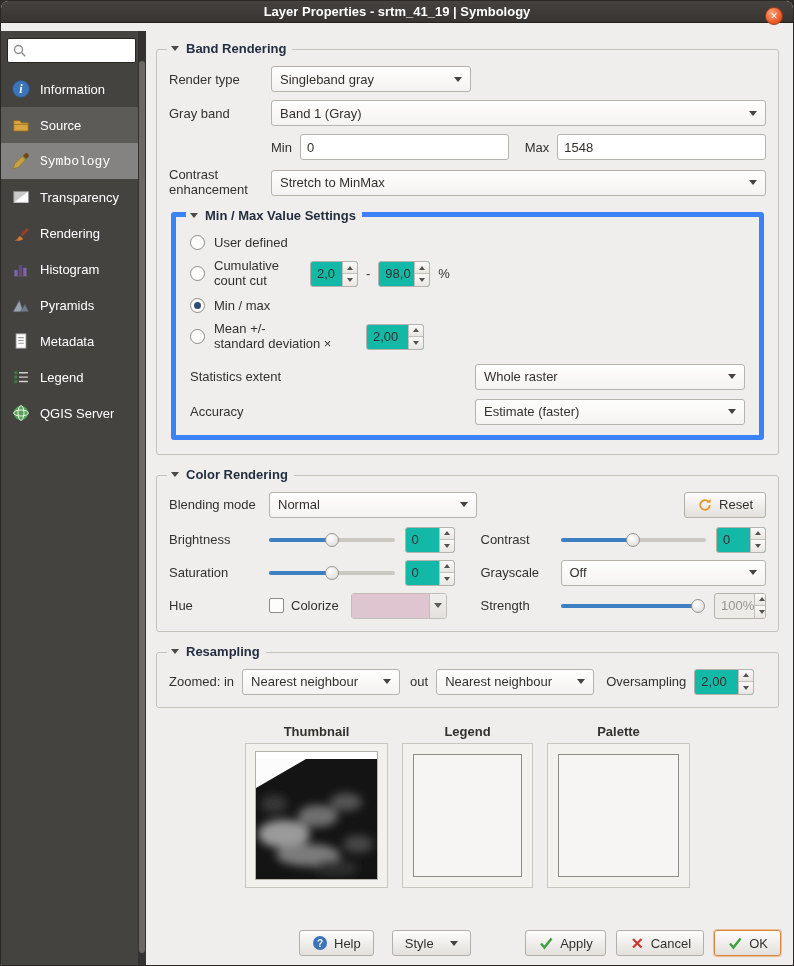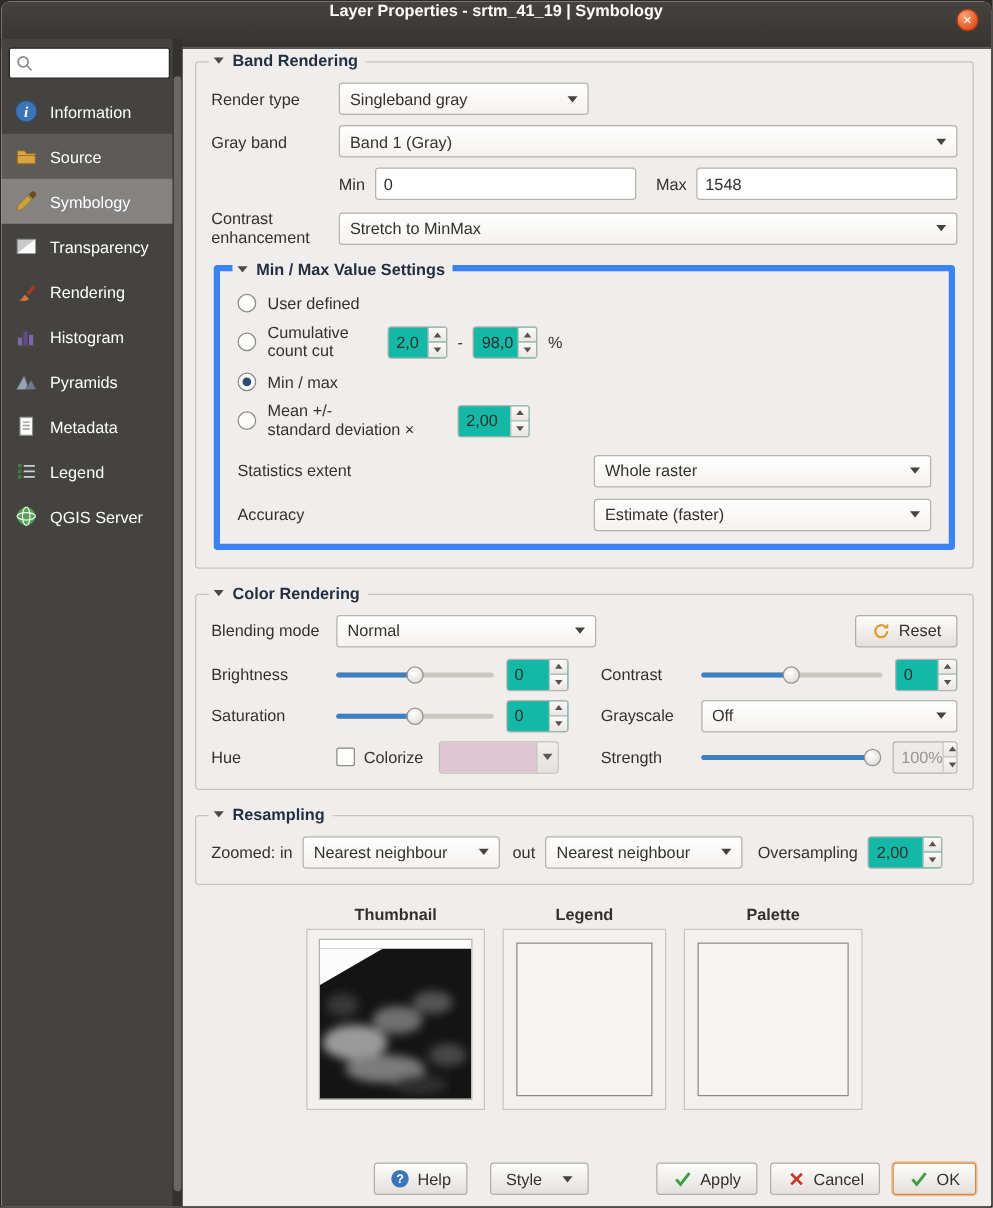--- a/index.html
+++ b/index.html
@@ -3,41 +3,41 @@
 <meta charset="utf-8">
 <style>
   * { box-sizing: border-box; margin: 0; padding: 0; }
   html,body { background:#2e2b28; }
   body { font-family:"Liberation Sans", sans-serif; font-size:13px; color:#33312e; }
 
   .window { width:794px; height:966px; position:relative; background:#f0eeec;
             border:1px solid #2a2724; border-radius:8px 8px 2px 2px; overflow:hidden; }
 
   
-  .titlebar { height:38px; background:linear-gradient(#46423f,#383431);
-              border-bottom:1px solid #262321; display:flex; 
+  .titlebar { height:22px; background:linear-gradient(#46423f,#383431);
+              border-bottom:1px solid #262321; display:flex; align-items:center;
               justify-content:center; position:relative; }
   .titlebar .title { color:#ffffff; font-weight:bold; font-size:13px; }
   .close-btn { position:absolute; right:10px; top:6px; width:18px; height:18px;
                border-radius:50%; background:radial-gradient(circle at 35% 30%, #f9a379, #e95420 70%);
                border:1px solid #a33c14; color:#fff; font-size:12px; line-height:16px;
                text-align:center; cursor:default; }
 
   
   .body { position:absolute; top:30px; left:0; right:0; bottom:0; display:flex; }
 
   
   .sidebar { width:145px; flex:none; background:#454340; position:relative; padding-top:5px; }
   .search-box { margin:2px 10px 8px 6px; height:25px; background:#fff; border:1px solid #27251f;
                 border-radius:2px; display:flex; align-items:center; padding:0 4px; }
   .search-box input { border:none; outline:none; width:90px; font-size:12px; background:transparent; }
   .side-item { height:36px; display:flex; align-items:center; gap:9px; padding:0 6px 0 10px;
                color:#ffffff; font-size:13px; cursor:default; }
   .side-item.focused  { background:rgba(255,255,255,0.13); }
-  .side-item.selected { background:rgba(255,255,255,0.34); }
+  .side-item.selected { background:rgba(255,255,255,0.34);font-family:Liberation Mono, monospace; }
   .icon { width:20px; height:20px; flex:none; }
   .side-scroll { position:absolute; top:0; right:0; bottom:0; width:8px; background:#343230; }
   .side-scroll .thumb { position:absolute; left:1px; right:1px; top:30px; bottom:12px;
                         background:#6b6864; border-radius:4px; }
 
   
   .content { flex:1; position:relative; padding:8px 12px 0 8px; overflow:hidden; }
 
   .group { position:relative; border:1px solid #c6c2bc; border-radius:3px;
            margin:10px 2px 0 2px; padding:16px 12px 12px 12px; }

